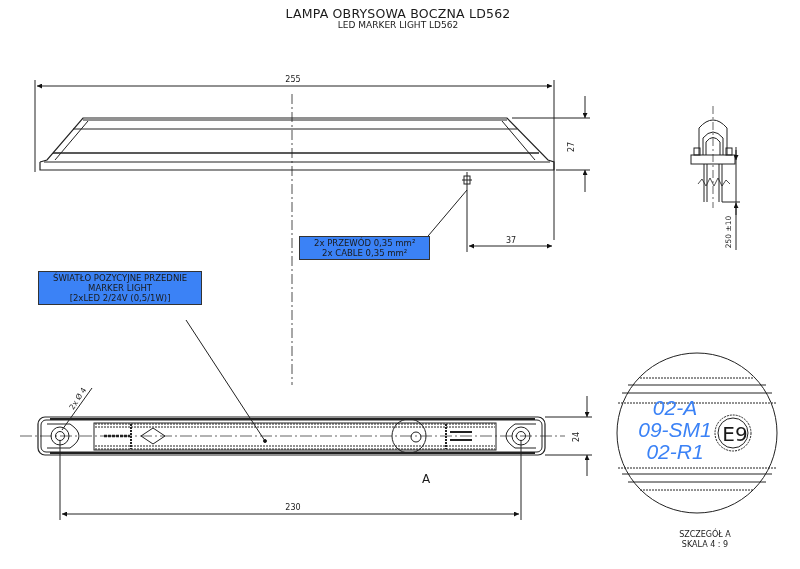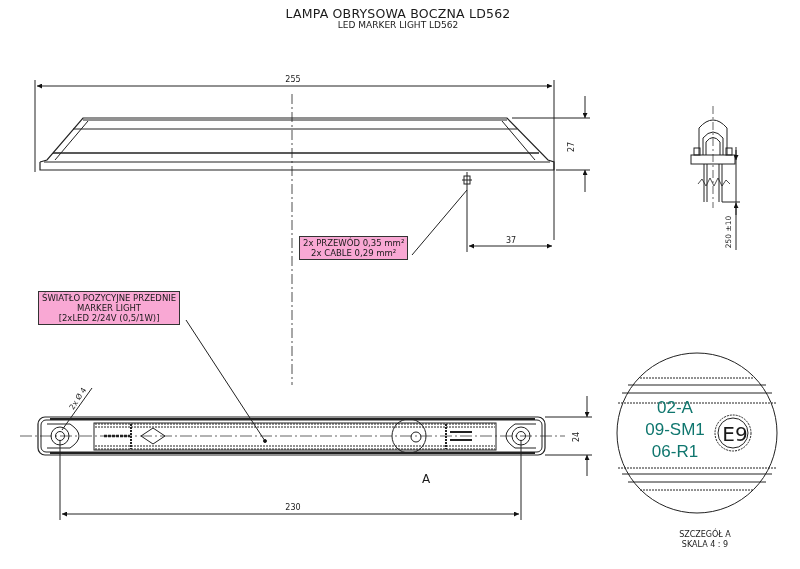--- a/index.html
+++ b/index.html
@@ -2,22 +2,22 @@
 <html><head>
 <meta charset="utf-8">
 <style>
   html, body { margin:0; padding:0; background:#ffffff; }
   body { width:800px; height:569px; position:relative; overflow:hidden; font-family:"DejaVu Sans", sans-serif; color:#1a1a1a; }
   .title { position:absolute; left:0; width:796px; text-align:center; }
   .t1 { top:6px; font-size:12.5px; letter-spacing:0.2px; }
   .t2 { top:20px; font-size:9px; }
   svg#drawing { position:absolute; left:0; top:0; }
   .lbl { font-family:"DejaVu Sans", sans-serif; fill:#1a1a1a; }
-  .box { position:absolute; border:1px solid #333; background:#f9a8d4; font-size:8.5px; line-height:10px; text-align:center; padding:1px 3px; white-space:nowrap; }
-  .detail-lines { position:absolute; font-size:17px; line-height:22px; font-family:"Liberation Sans", sans-serif; color:#0f766e; }
+  .box { position:absolute; border:1px solid #333; background:#3b82f6; font-size:8.5px; line-height:10px; text-align:center; padding:1px 14px; white-space:nowrap; }
+  .detail-lines { position:absolute; font-size:21px; line-height:22px; font-family:"Liberation Sans", sans-serif; color:#3b82f6;font-style:italic; }
   .caption { position:absolute; font-size:8px; line-height:10px; text-align:center; }
 </style>
 </head>
 <body>
 
 <div class="title t1">LAMPA OBRYSOWA BOCZNA LD562</div>
 <div class="title t2">LED MARKER LIGHT LD562</div>
 
 <svg id="drawing" width="800" height="569" viewBox="0 0 800 569" xmlns="http://www.w3.org/2000/svg">
   <defs>
@@ -138,31 +138,31 @@
     <line x1="628" y1="482" x2="766" y2="482"></line>
     <line x1="640" y1="490" x2="754" y2="490" stroke-dasharray="2,1"></line>
     <circle cx="733" cy="433" r="18" stroke-dasharray="2,1"></circle>
     <circle cx="733" cy="433" r="15"></circle>
   </g>
   <text class="lbl" x="735" y="441" font-size="20" text-anchor="middle" font-family="Liberation Sans, sans-serif">E9</text>
 </svg>
 
 <div class="box" style="left:299px; top:236px;">
   <div>2x PRZEWÓD 0,35 mm²</div>
-  <div>2x CABLE 0,29 mm²</div>
+  <div>2x CABLE 0,35 mm²</div>
 </div>
 
-<div class="box" style="left:38px; top:291px;">
+<div class="box" style="left:38px; top:271px;">
   <div>ŚWIATŁO POZYCYJNE PRZEDNIE</div>
   <div>MARKER LIGHT</div>
   <div>[2xLED 2/24V (0,5/1W)]</div>
 </div>
 
 <div class="detail-lines" style="left:636px; top:397px; width:78px; text-align:center;">
   <div>02-A</div>
   <div>09-SM1</div>
-  <div>06-R1</div>
+  <div>02-R1</div>
 </div>
 
 <div class="caption" style="left:660px; top:530px; width:90px;text-align:center;">
   <div>SZCZEGÓŁ A</div>
   <div>SKALA 4 : 9</div>
 </div>
 
 </body></html>

